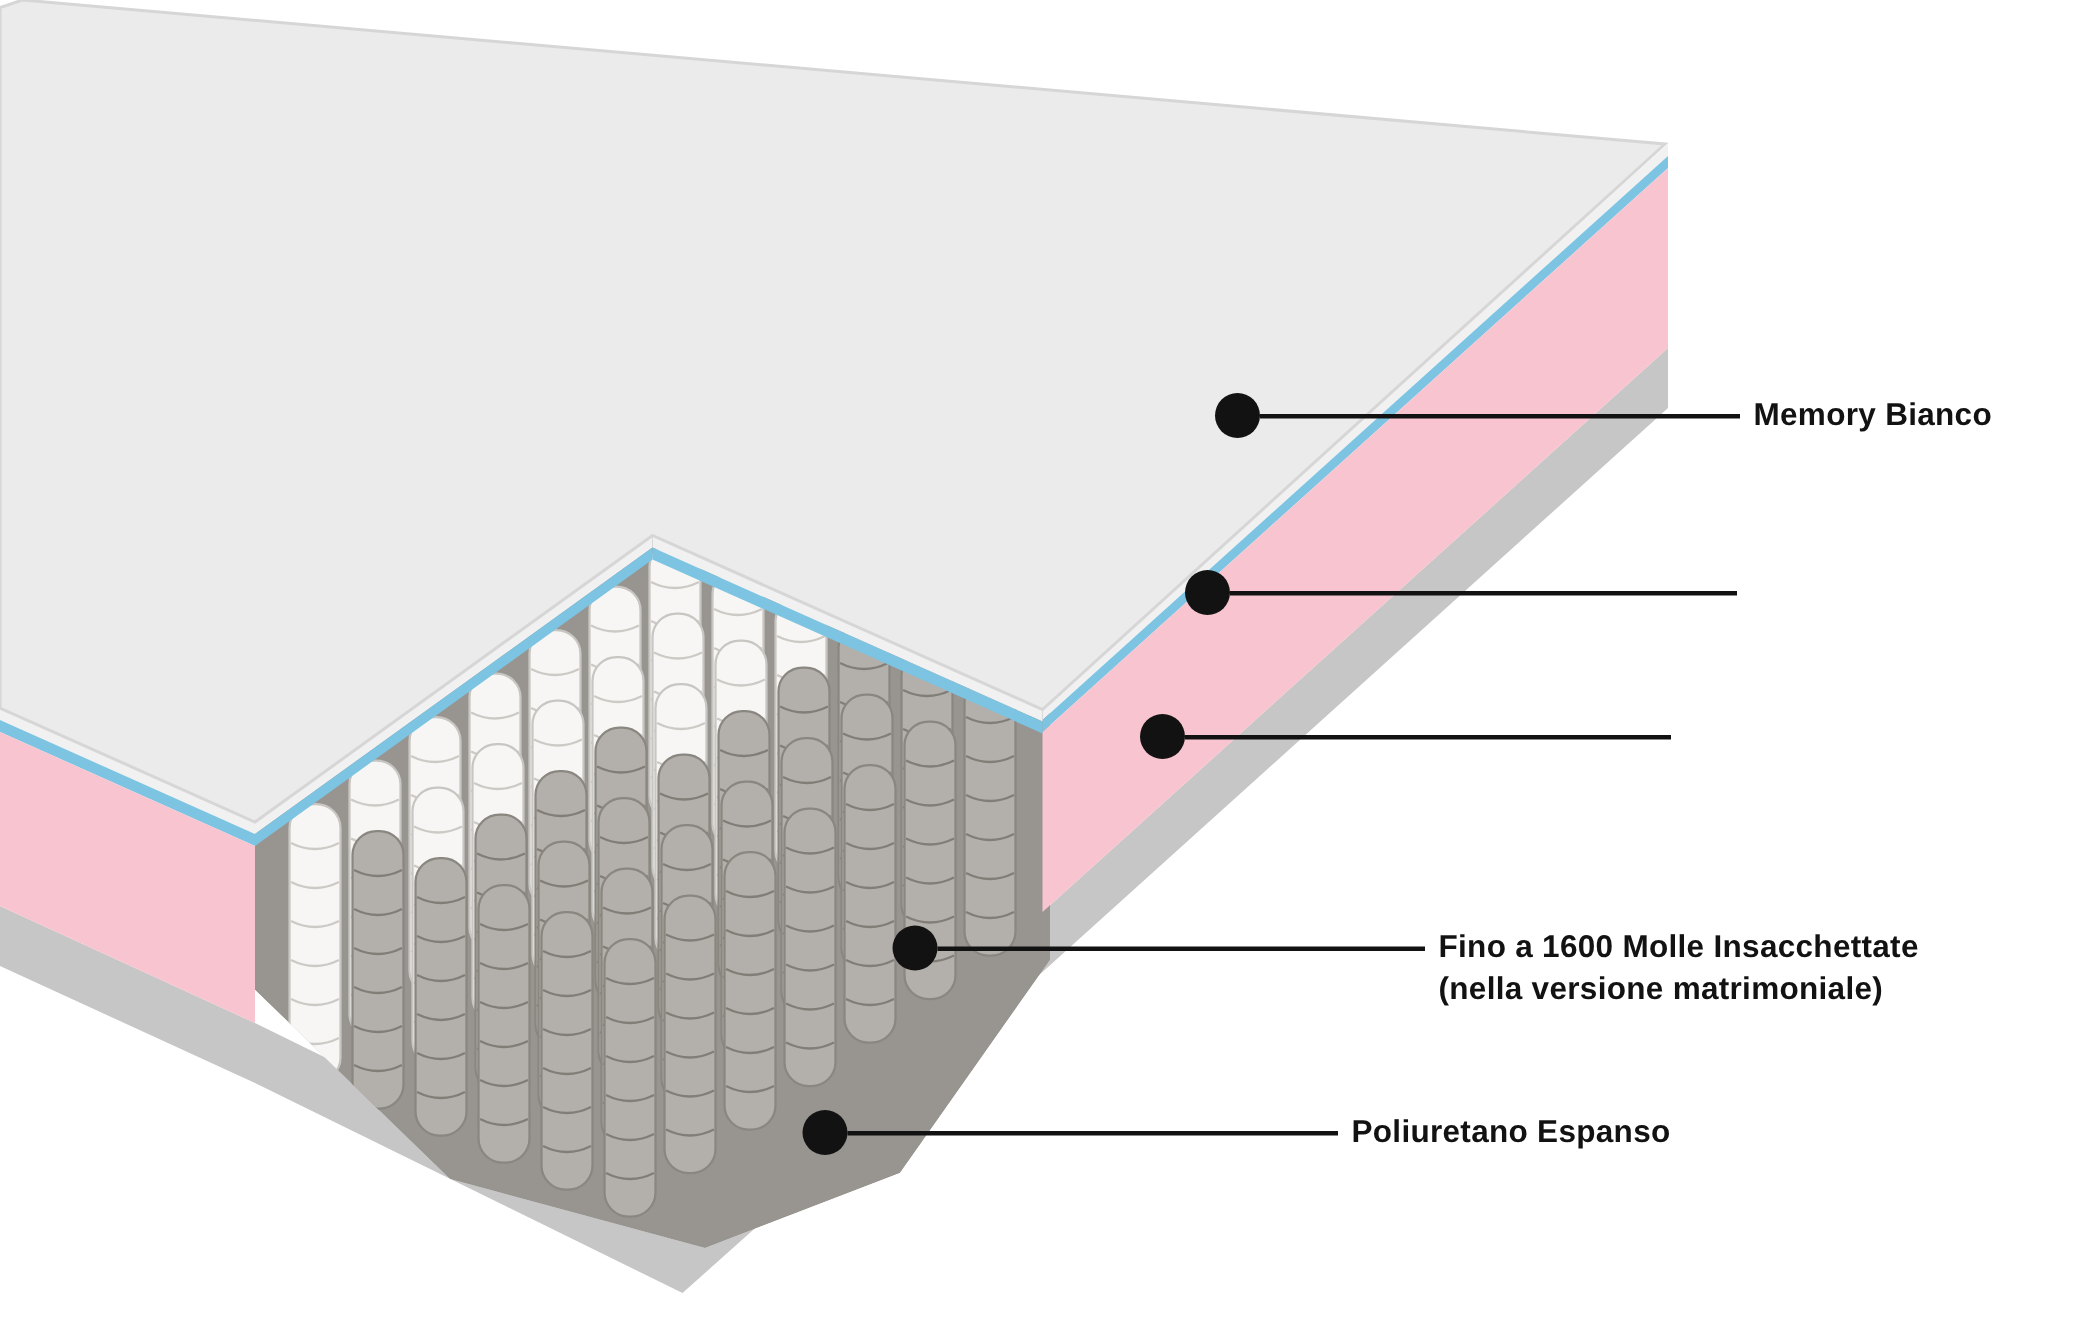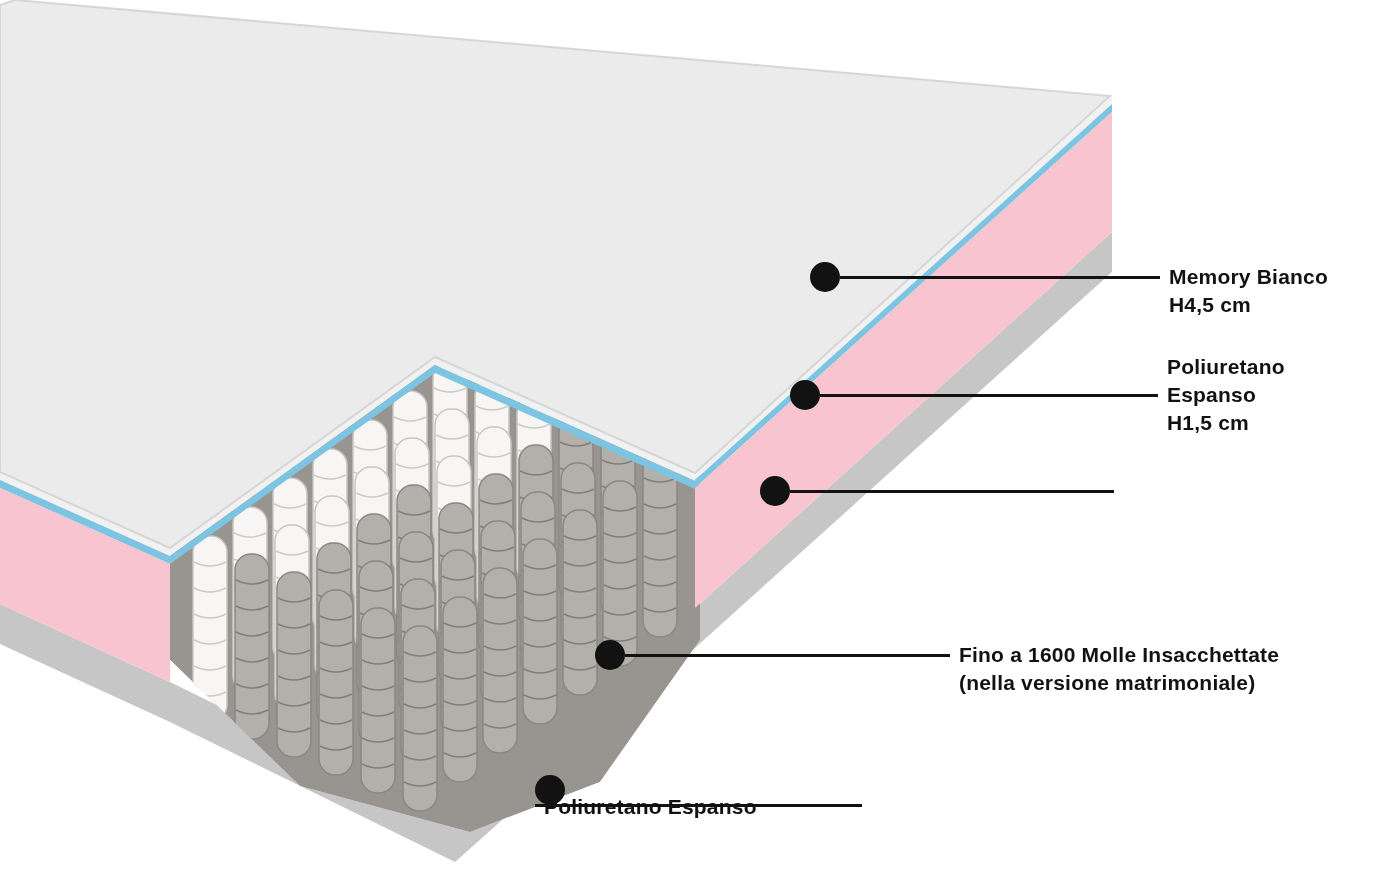--- a/index.html
+++ b/index.html
@@ -110,49 +110,43 @@
     <polygon points="435,365 695,481 695,489 435,373" fill="#7cc4e2"></polygon>
 
     <polygon stroke="#d6d6d6" stroke-width="2" points="15,0 1110,96 695,473 435,357 170,548 0,472 0,5" fill="#ebebeb"></polygon>
   </svg>
 
   <div class="callout c1" style="left:810px; top:277px;">
     <span class="dot"></span>
     <span class="cline" style="width:320px;"></span>
     <div class="ctext">
       <div>Memory Bianco</div>
-      <div>H4,5 cm</div>
     </div>
   </div>
 
   <div class="callout c2" style="left:790px; top:395px;">
     <span class="dot"></span>
     <span class="cline" style="width:338px;"></span>
-    <div class="ctext">
-      <div>Poliuretano</div>
-      <div>Espanso</div>
-      <div>H1,5 cm</div>
-    </div>
   </div>
 
   <div class="callout c3" style="left:760px; top:491px;">
     <span class="dot"></span>
     <span class="cline" style="width:324px;"></span>
   </div>
 
-  <div class="callout c4" style="left:595px; top:655px;">
+  <div class="callout c4" style="left:595px; top:632px;">
     <span class="dot"></span>
     <span class="cline" style="width:325px;"></span>
     <div class="ctext">
       <div>Fino a 1600 Molle Insacchettate</div>
       <div>(nella versione matrimoniale)</div>
     </div>
   </div>
 
-  <div class="callout c5" style="left:535px; top:790px;flex-direction:column;">
+  <div class="callout c5" style="left:535px; top:755px;">
     <span class="dot"></span>
     <span class="cline" style="width:327px;"></span>
     <div class="ctext">
       <div>Poliuretano Espanso</div>
     </div>
   </div>
 
 </div>
 
 </body></html>

